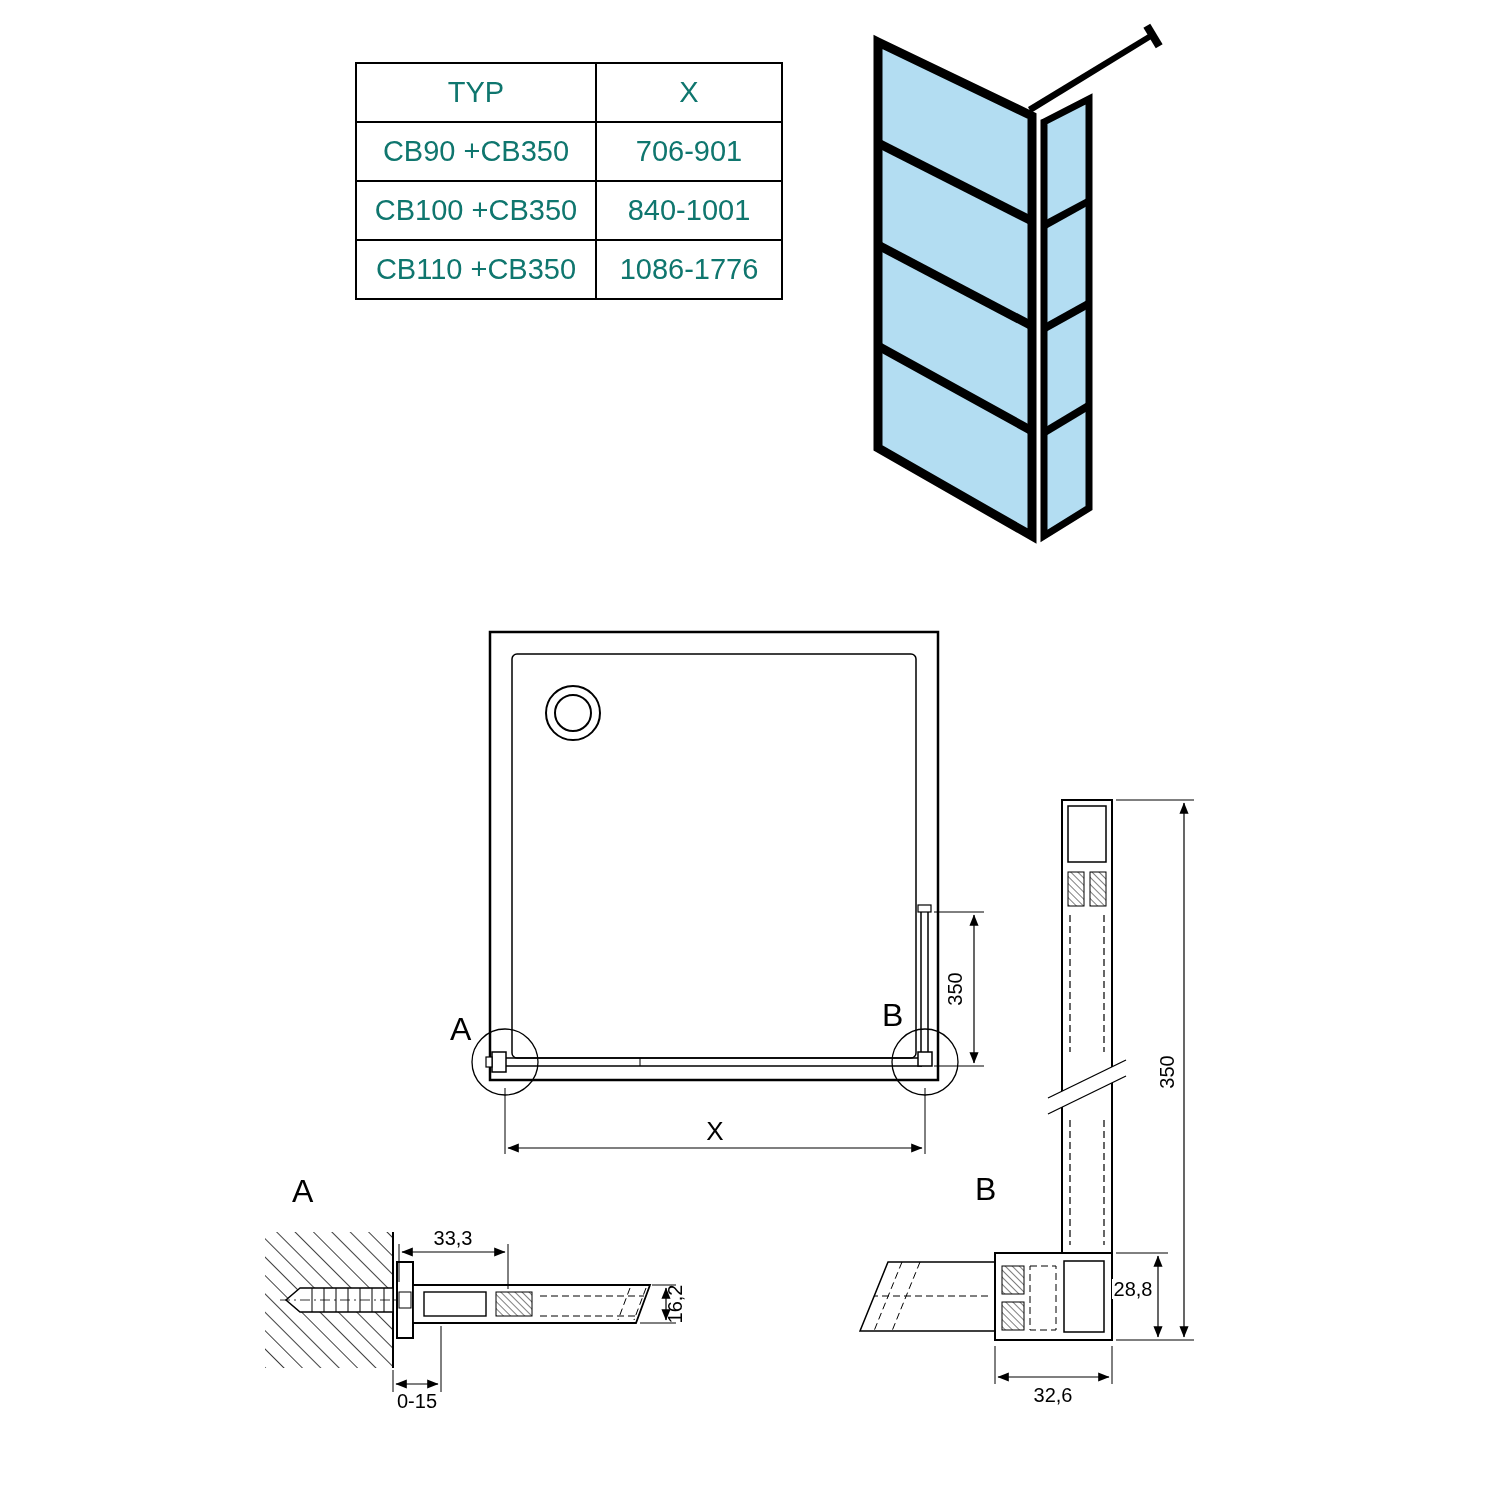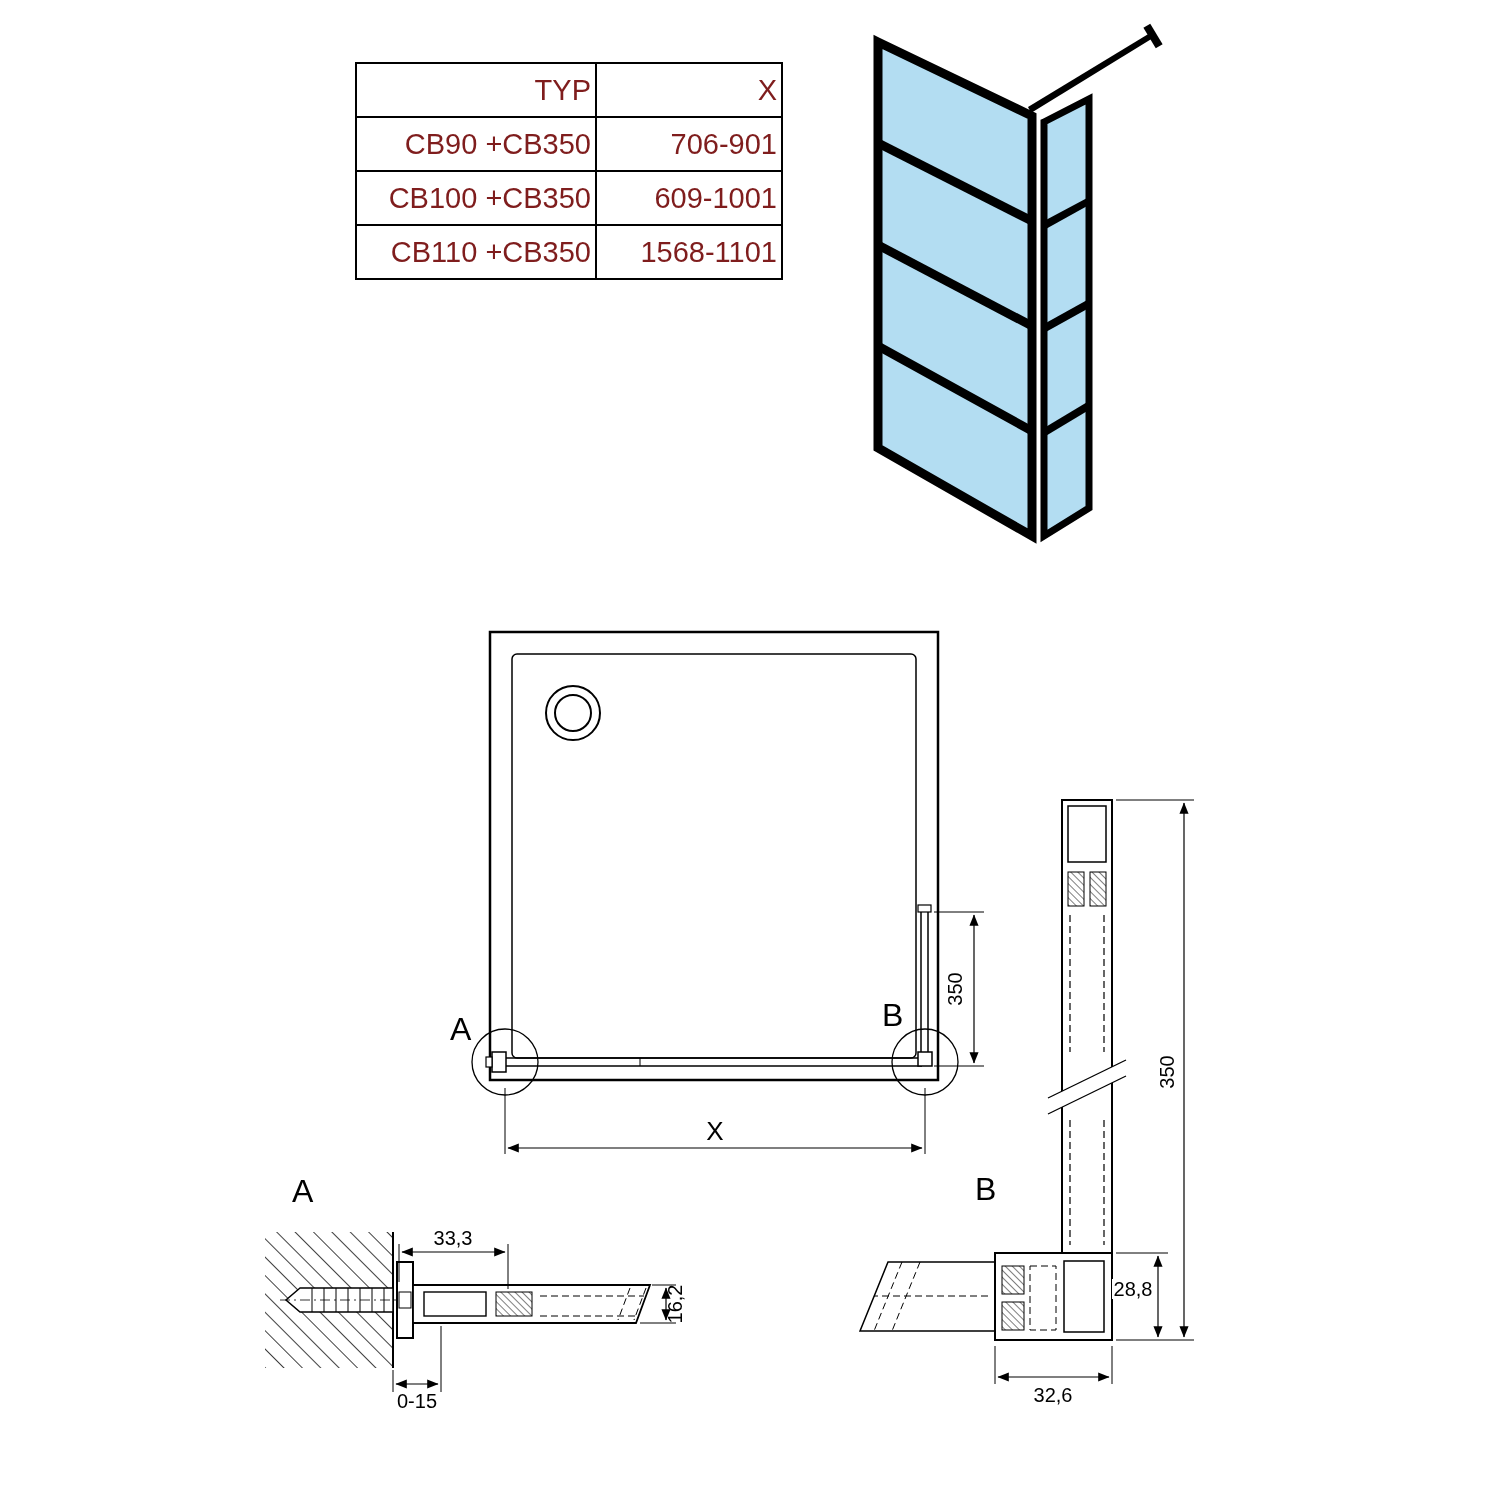--- a/index.html
+++ b/index.html
@@ -3,22 +3,22 @@
 <meta charset="utf-8">
 <style>
   * { margin:0; padding:0; box-sizing:border-box; }
   html,body { background:#ffffff; }
   body { width:1500px; height:1500px; font-family:"Liberation Sans", sans-serif; }
   .canvas { position:relative; width:1500px; height:1500px; background:#fff; overflow:hidden; }
   .drawing-svg { position:absolute; left:0; top:0; }
 
   table.spec-table { position:absolute; left:355px; top:62px; border-collapse:collapse; background:#fff; }
   table.spec-table td {
-    border:2px solid #000; font-size:29px; color:#7f1d1d; text-align:right;
-    vertical-align:middle; padding:4px; font-family:"Liberation Sans", sans-serif;
+    border:2px solid #000; font-size:29px; color:#0f766e; text-align:center;
+    vertical-align:middle; padding:12px; font-family:"Liberation Sans", sans-serif;
   }
   td.col-typ { width:240px; height:54px; }
   td.col-x   { width:186px; height:54px; }
 
   .label   { font-size:32px; fill:#000; stroke:none; }
   .dimtext { font-size:20px; fill:#000; stroke:none; }
   .dimtext-lg { font-size:26px; fill:#000; stroke:none; }
   .bar  { fill:#000; stroke:none; }
   .dash { stroke-dasharray:7 4; }
 </style>
@@ -32,25 +32,25 @@
         <tr>
       <td class="col-typ">TYP</td>
       <td class="col-x">X</td>
     </tr>
     <tr>
       <td class="col-typ">CB90 +CB350</td>
       <td class="col-x">706-901</td>
     </tr>
     <tr>
       <td class="col-typ">CB100 +CB350</td>
-      <td class="col-x">609-1001</td>
+      <td class="col-x">840-1001</td>
     </tr>
     <tr>
       <td class="col-typ">CB110 +CB350</td>
-      <td class="col-x">1568-1101</td>
+      <td class="col-x">1086-1776</td>
     </tr>
   </tbody>
     </table>
 
   <svg class="drawing-svg" width="1500" height="1500" viewBox="0 0 1500 1500">
     <defs>
       <marker id="arrow" viewBox="0 0 10 10" refX="9.5" refY="5" markerWidth="10" markerHeight="10" orient="auto-start-reverse">
         <path d="M0.5,1.2 L10,5 L0.5,8.8 z" fill="#000"></path>
       </marker>
       <pattern id="hatch" width="13" height="13" patternUnits="userSpaceOnUse" patternTransform="rotate(-45)">

